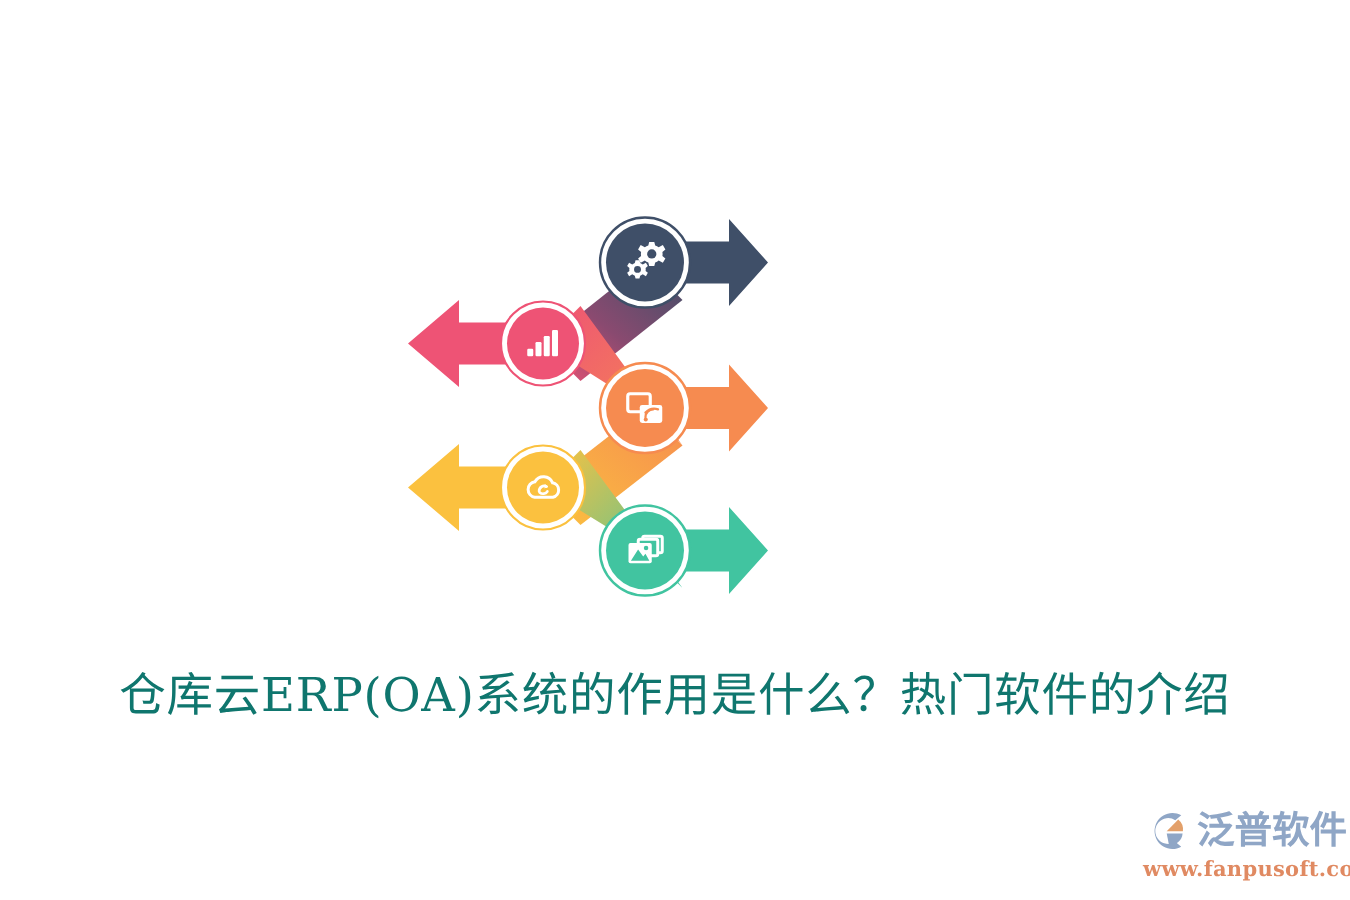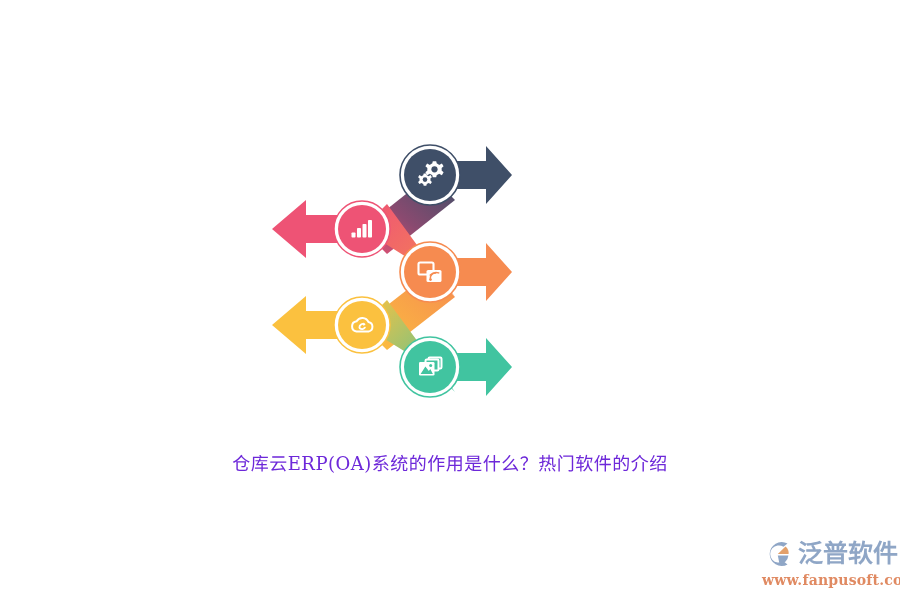--- a/index.html
+++ b/index.html
@@ -39,24 +39,24 @@
   }
 
   
   .page-title {
     position: absolute;
     left: 0;
     top: 447px;
     width: 900px;
     text-align: center;
     font-family: "DejaVu Serif", "Liberation Serif", serif;
-    font-size: 18px;
+    font-size: 31px;
     line-height: 34px;
     letter-spacing: 0.5px;
-    color: #6d28d9;
+    color: #0f766e;
     white-space: nowrap;
   }
 
   
   .watermark {
     position: absolute;
     left: 762px;
     top: 533px;
     width: 132px;
     height: 62px;

